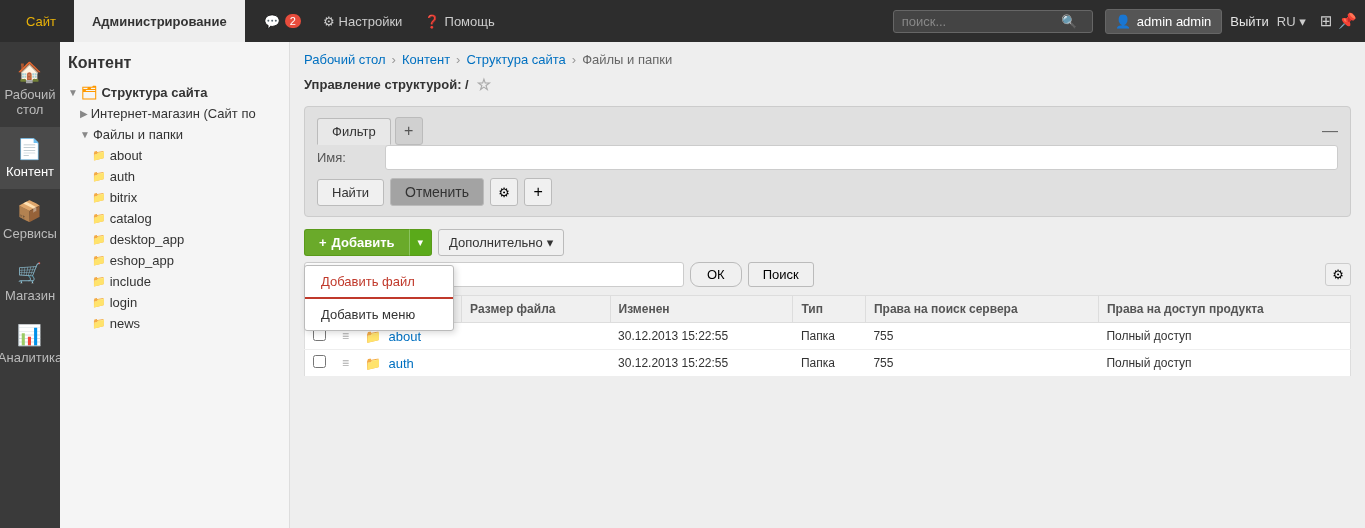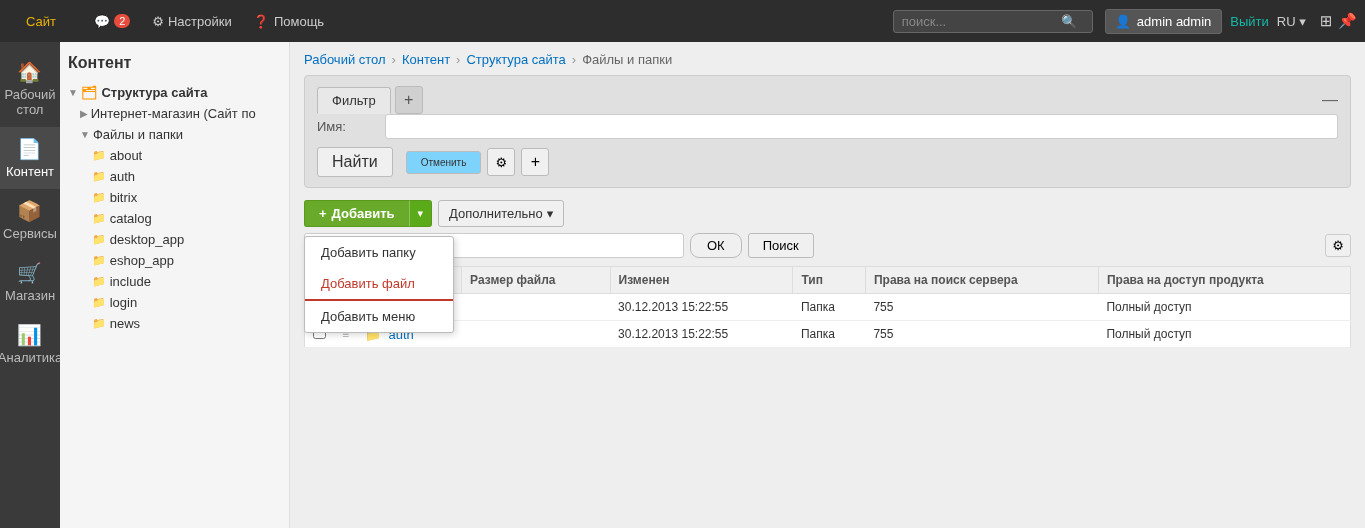--- a/index.html
+++ b/index.html
@@ -88,21 +88,21 @@
       color: #fff;
       padding: 4px 10px;
       cursor: pointer;
       display: flex;
       align-items: center;
       gap: 5px;
     }
     .exit-btn {
       background: none;
       border: none;
-      color: #14b8a6;
+      color: #e5e5e5;
       cursor: pointer;
       font-size: 13px;
     }
     .lang-btn {
       background: none;
       border: none;
       color: #ccc;
       cursor: pointer;
       font-size: 13px;
     }
@@ -289,32 +289,31 @@
       display: flex;
       align-items: center;
       gap: 6px;
     }
     .btn-find {
       background: #f0f0f0;
       border: 1px solid #bbb;
       border-radius: 3px;
       padding: 5px 14px;
       cursor: pointer;
-      font-size: 16px;
+      font-size: 13px;
       color: #333;
     }
     .btn-cancel {
-      background: #7dd3fc;
+      background: #a3a3a3;
       border: 1px solid #bbb;
       border-radius: 3px;
       padding: 5px 14px;
       cursor: pointer;
-      font-size: 10px;
-      color: #333;
-      margin-left: 7px;
+      font-size: 14px;
+      color: #333;
     }
     .btn-gear {
       width: 28px;
       height: 28px;
       background: #f0f0f0;
       border: 1px solid #bbb;
       border-radius: 3px;
       cursor: pointer;
       display: flex;
       align-items: center;
@@ -479,20 +478,21 @@
       padding: 3px 6px;
       cursor: pointer;
       font-size: 12px;
     }
   </style>
 </head>
 <body>
 
 <div class="top-nav">
   <div class="top-nav-tab">Сайт</div>
+  <div class="top-nav-tab active">Администрирование</div>
 
   <div class="top-nav-actions">
     <button class="top-nav-btn">
       <span>💬</span>
       <span class="badge">2</span>
     </button>
     <button class="top-nav-btn">
       <span>⚙</span>
       <span>Настройки</span>
     </button>
@@ -611,20 +611,24 @@
     <div class="breadcrumb">
       <a>Рабочий стол</a>
       <span class="breadcrumb-sep">›</span>
       <a>Контент</a>
       <span class="breadcrumb-sep">›</span>
       <a>Структура сайта</a>
       <span class="breadcrumb-sep">›</span>
       <span>Файлы и папки</span>
     </div>
 
+    <div class="page-title">
+      <span>Управление структурой: /</span>
+      <span class="star-icon">☆</span>
+    </div>
 
     <div class="filter-box">
       <div class="filter-tabs">
         <div class="filter-tab active">Фильтр</div>
         <button class="filter-add-btn">+</button>
         <button class="filter-minimize">—</button>
       </div>
       <div class="filter-row">
         <label class="filter-label">Имя:</label>
         <input class="filter-input" type="text" style="">
@@ -646,21 +650,20 @@
           <span>Добавить</span>
         </button>
         <button class="btn-add-arrow">▾</button>
       </div>
       <button class="btn-more">
         <span>Дополнительно</span>
         <span>▾</span>
       </button>
 
       <div class="dropdown-menu">
-        <div class="dropdown-item">Добавить папку</div>
         <div class="dropdown-item highlighted">Добавить файл</div>
         <div class="dropdown-item">Добавить меню</div>
       </div>
     </div>
 
     <div class="search-row">
       <input class="search-input-field" type="text" style="">
       <button class="btn-ok">ОК</button>
       <button class="btn-search">Поиск</button>
       <button class="table-gear-btn" style="margin-left:auto">

